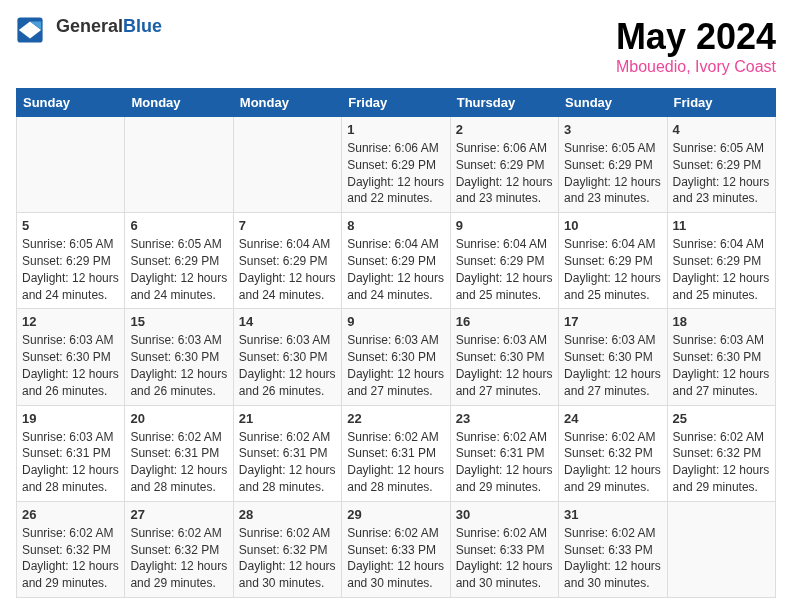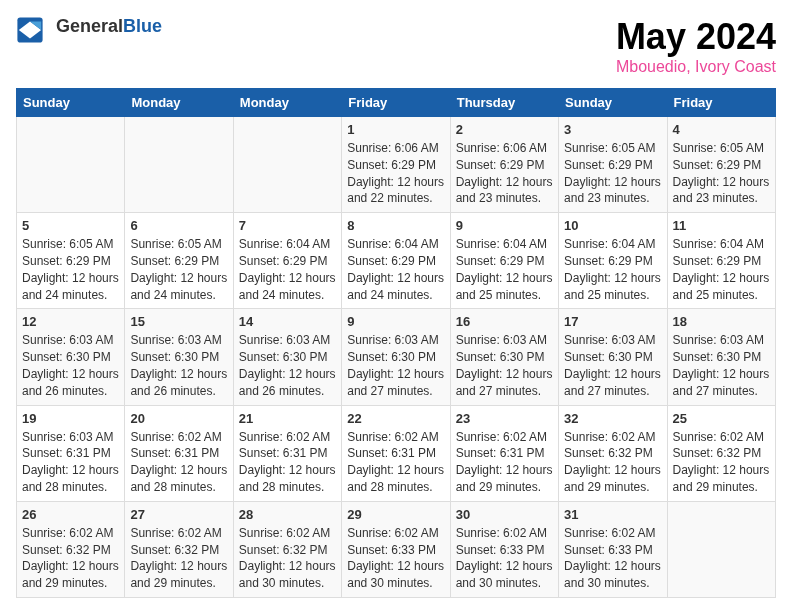--- a/index.html
+++ b/index.html
@@ -284,21 +284,21 @@
 and 28 minutes.</div>
         </td>
         <td>
           <div class="day-number">23</div>
           <div class="day-info" style="white-space: pre-line;">Sunrise: 6:02 AM
 Sunset: 6:31 PM
 Daylight: 12 hours
 and 29 minutes.</div>
         </td>
         <td>
-          <div class="day-number">32</div>
+          <div class="day-number">24</div>
           <div class="day-info" style="white-space: pre-line;">Sunrise: 6:02 AM
 Sunset: 6:32 PM
 Daylight: 12 hours
 and 29 minutes.</div>
         </td>
         <td>
           <div class="day-number">25</div>
           <div class="day-info" style="white-space: pre-line;">Sunrise: 6:02 AM
 Sunset: 6:32 PM
 Daylight: 12 hours

